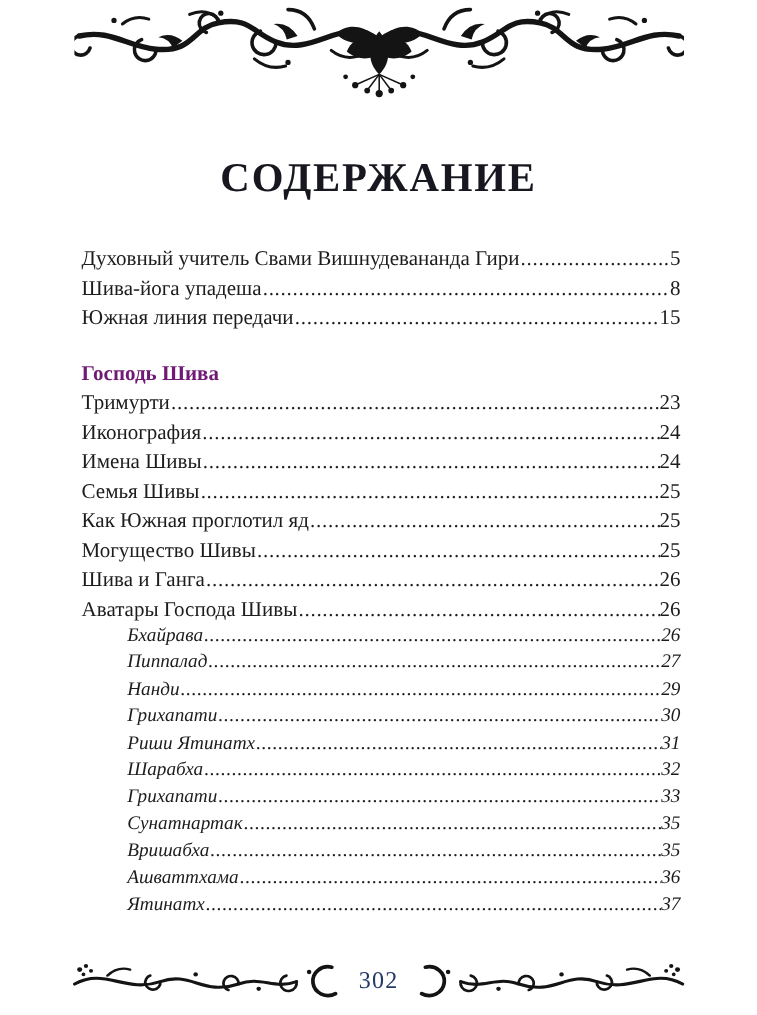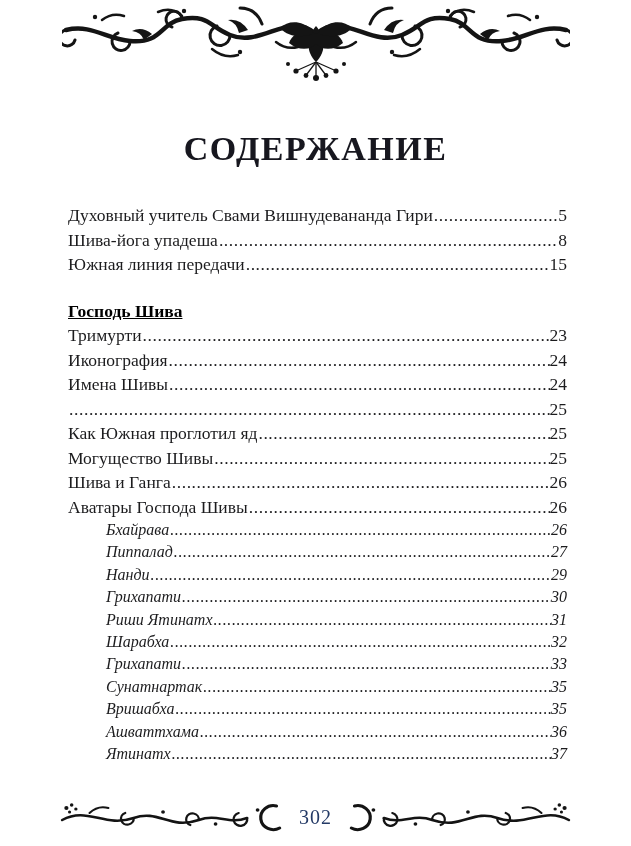--- a/index.html
+++ b/index.html
@@ -51,22 +51,21 @@
     padding-left: 38px;
     font-style: italic;
     font-size: 16px;
     line-height: 22.4px;
   }
   .toc-heading {
     font-weight: bold;
     font-size: 17.5px;
     line-height: 24.5px;
     margin-top: 22px;
-    color: #000000;
-    text-decoration: underline;
+    color: #701a75;
   }
   .footer {
     position: absolute;
     left: 58px; right: 58px; bottom: 12px;
     display: flex;
     align-items: center;
   }
   .footer svg { flex: 1 1 auto; }
   .footer .flip { transform: scaleX(-1); }
   .footer .num {
@@ -164,20 +163,21 @@
     <span class="label">Иконография</span>
     <span class="dots">....................................................................................................................................................................................</span>
     <span class="pg">24</span>
   </div>
       <div class="toc-row">
     <span class="label">Имена Шивы</span>
     <span class="dots">....................................................................................................................................................................................</span>
     <span class="pg">24</span>
   </div>
       <div class="toc-row">
+    <span class="label">Семья Шивы</span>
     <span class="dots">....................................................................................................................................................................................</span>
     <span class="pg">25</span>
   </div>
       <div class="toc-row">
     <span class="label">Как Южная проглотил яд</span>
     <span class="dots">....................................................................................................................................................................................</span>
     <span class="pg">25</span>
   </div>
       <div class="toc-row">
     <span class="label">Могущество Шивы</span>

